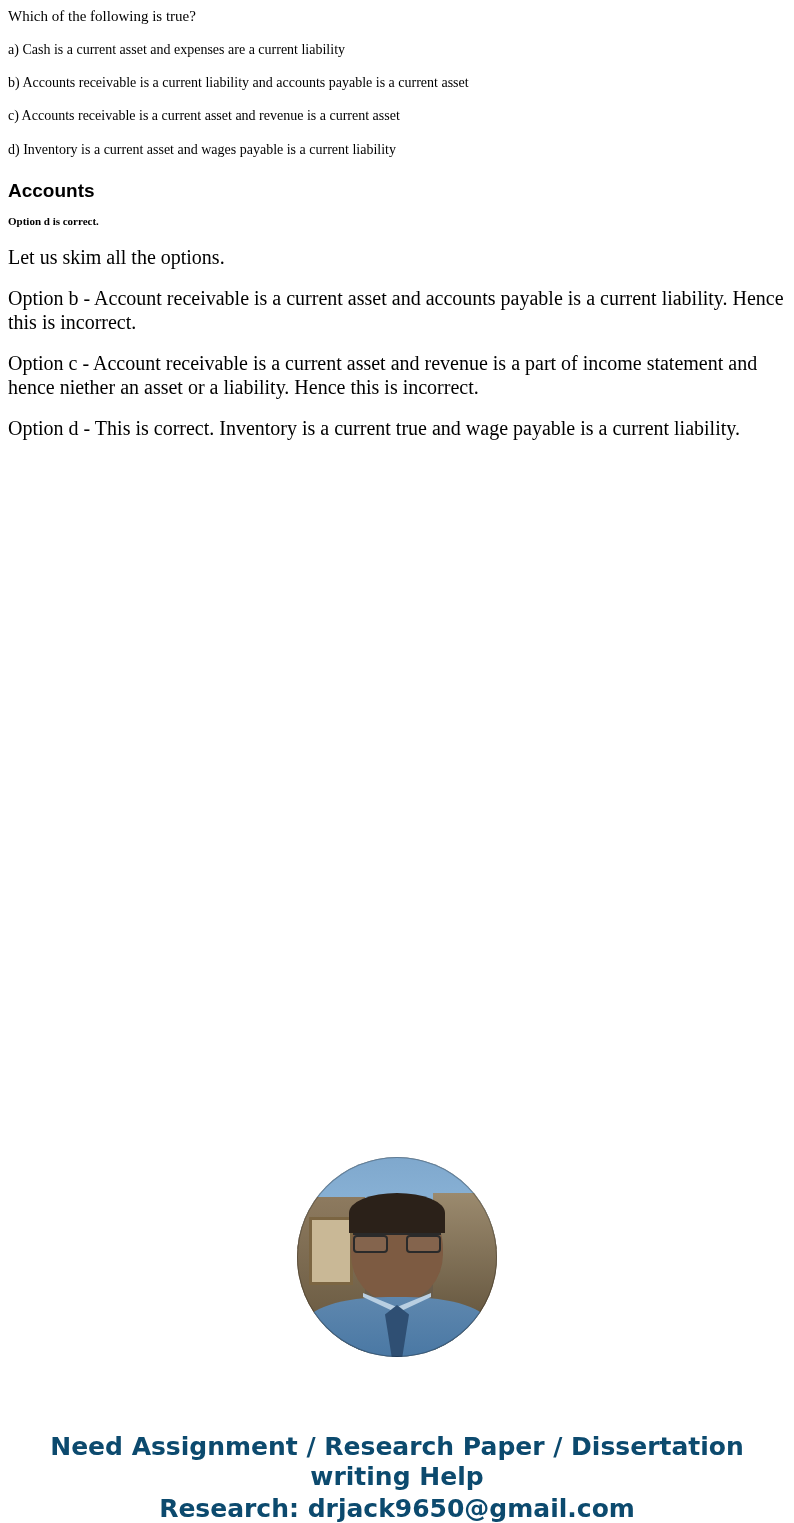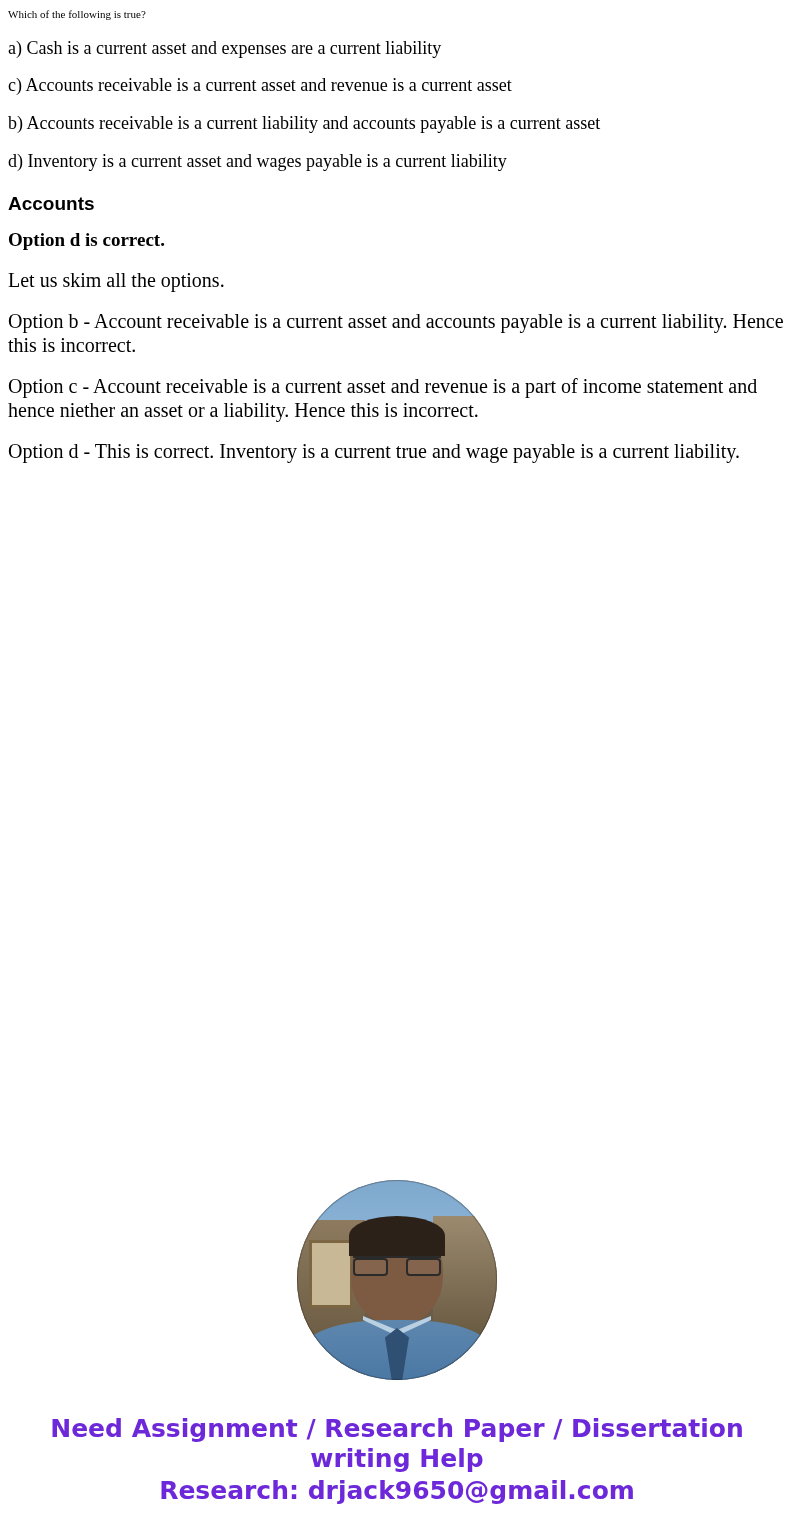--- a/index.html
+++ b/index.html
@@ -13,38 +13,38 @@
     font-family: "Liberation Serif", "DejaVu Serif", serif;
     color: #000000;
     position: relative;
   }
   .page {
     width: 794px;
     box-sizing: border-box;
     padding: 8px 8px 0 8px;
   }
   .question {
-    font-size: 11px;
+    font-size: 15px;
     line-height: 1.15;
     margin: 0 0 17px 0;
   }
   .option {
-    font-size: 18px;
+    font-size: 14px;
     line-height: 1.15;
     margin: 0 0 17px 0;
   }
   h2.solution-heading {
     font-family: "Liberation Sans", "DejaVu Sans", sans-serif;
     font-size: 19px;
     font-weight: bold;
     margin: 22px 0 14px 0;
     line-height: 1.15;
   }
   .answer-line {
-    font-size: 19px;
+    font-size: 11px;
     font-weight: bold;
     margin: 0 0 17px 0;
     line-height: 1.15;
   }
   .para {
     font-size: 20px;
     line-height: 1.2;
     margin: 0 0 17px 0;
     max-width: 782px;
   }
@@ -149,43 +149,43 @@
     background: #b9cfe2;
     clip-path: polygon(0 0, 50% 70%, 100% 0, 100% 20%, 50% 100%, 0 20%);
   }
   .avatar-ring {
     position: absolute;
     inset: 0;
     border-radius: 50%;
     box-shadow: inset 0 0 0 1px rgba(0,0,0,0.25);
   }
   .promo {
-    margin-top: 34px;
+    margin-top: 75px;
     text-align: center;
     font-family: "DejaVu Sans", "Liberation Sans", sans-serif;
     font-weight: bold;
     font-size: 25px;
     line-height: 1.2;
-    color: #6d28d9;
+    color: #0c4a6e;
     padding: 0 18px;
   }
   .promo-line2 {
     margin-top: 2px;
   }
 </style>
 </head>
 <body>
 
 <div class="page">
 
   <p class="question">Which of the following is true?</p>
 
   <p class="option">a) Cash is a current asset and expenses are a current liability</p>
+  <p class="option">b) Accounts receivable is a current liability and accounts payable is a current asset</p>
   <p class="option">c) Accounts receivable is a current asset and revenue is a current asset</p>
-  <p class="option">b) Accounts receivable is a current liability and accounts payable is a current asset</p>
   <p class="option">d) Inventory is a current asset and wages payable is a current liability</p>
 
   <h2 class="solution-heading">Accounts</h2>
 
   <p class="answer-line">Option d is correct.</p>
 
   <p class="para">Let us skim all the options.</p>
 
   <p class="para">Option b - Account receivable is a current asset and accounts payable is a current liability. Hence this is incorrect.</p>
   <p class="para">Option c - Account receivable is a current asset and revenue is a part of income statement and hence niether an asset or a liability. Hence this is incorrect.</p>

